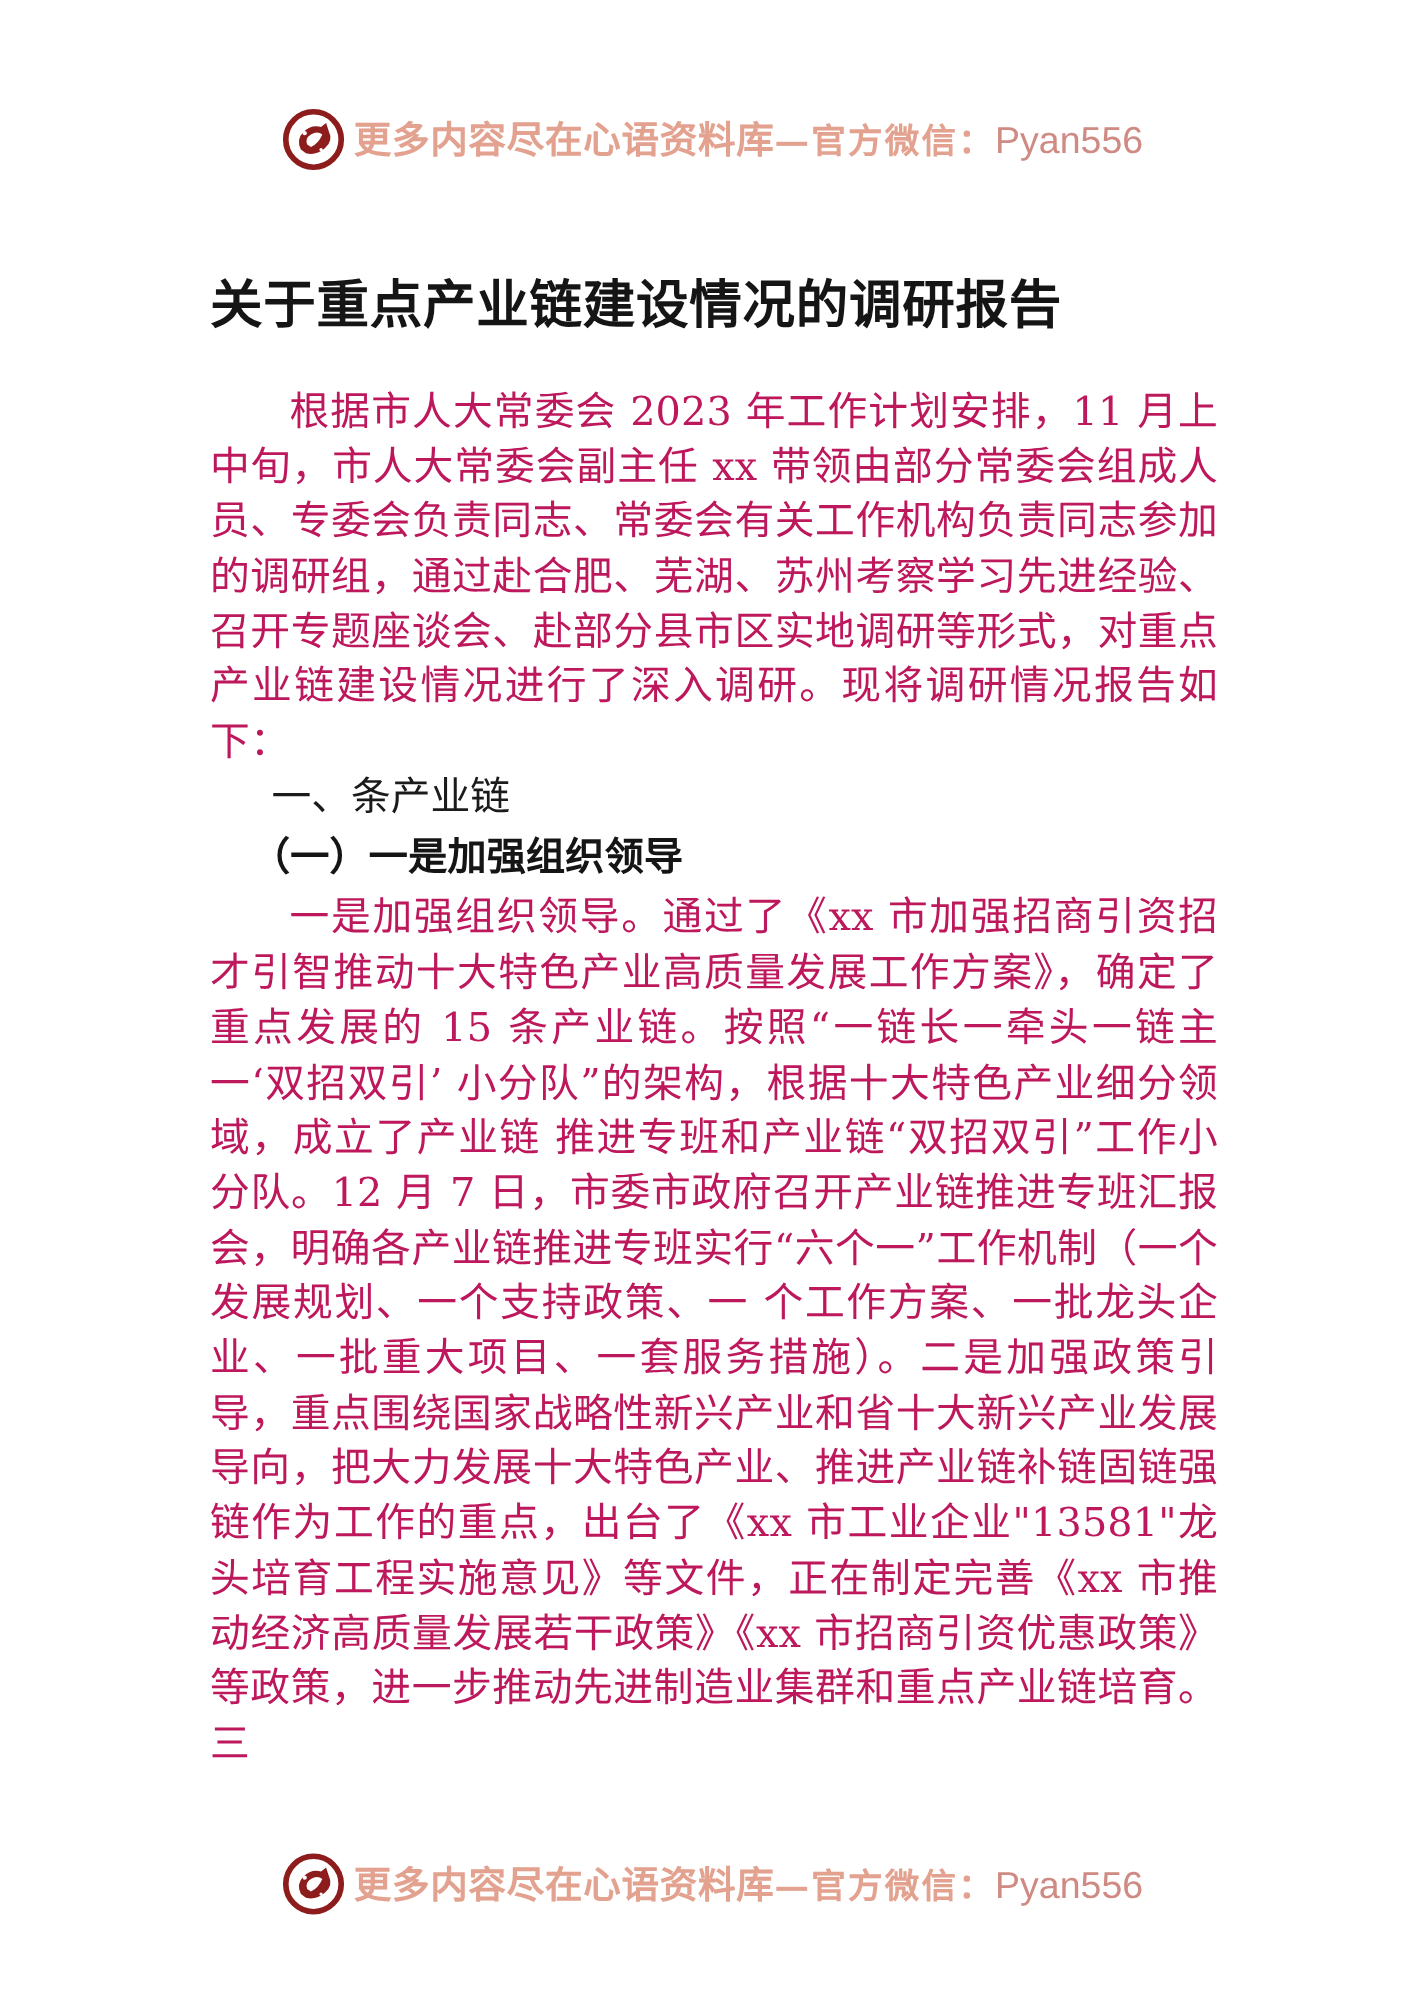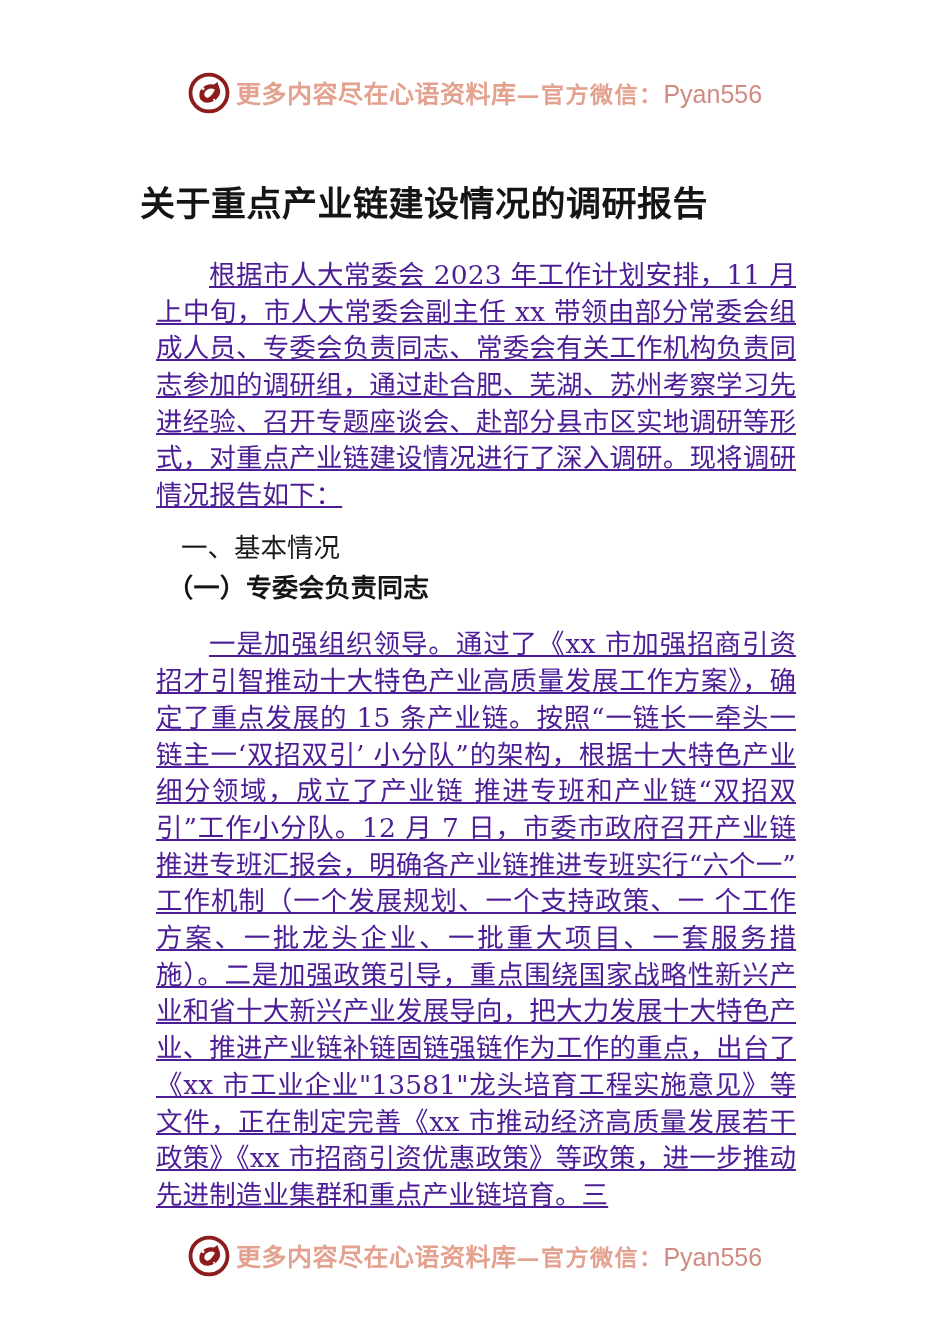--- a/index.html
+++ b/index.html
@@ -85,26 +85,25 @@
     text-align: left;
     letter-spacing: 0.5px;
     margin: 0 0 30px 0;
     white-space: nowrap;
   }
 
   .para {
     font-family: "DejaVu Serif", "Liberation Serif", serif;
     font-size: 26.5px;
     line-height: 36.7px;
-    color: #4c1d95;
+    color: #be185d;
     text-align: justify;
     text-justify: inter-ideograph;
-    margin: 16px;
+    margin: 0;
     letter-spacing: 0.1px;
-    text-decoration: underline;
   }
   .para.indent {
     text-indent: 2em;
   }
 
   .heading-plain {
     font-family: "DejaVu Serif", "Liberation Serif", serif;
     font-size: 26.5px;
     line-height: 36.7px;
     color: #1b1b1b;
@@ -138,23 +137,23 @@
     </svg>
     <span class="wm-text"><span>更多内容尽在心语资料库</span><span class="wm-tail">—官方微信：</span><span class="wm-id">Pyan556</span></span>
   </div>
 
   <div class="doc">
 
     <h1 class="doc-title">关于重点产业链建设情况的调研报告</h1>
 
     <p class="para indent">根据市人大常委会 2023 年工作计划安排，11 月上中旬，市人大常委会副主任 xx 带领由部分常委会组成人员、专委会负责同志、常委会有关工作机构负责同志参加的调研组，通过赴合肥、芜湖、苏州考察学习先进经验、召开专题座谈会、赴部分县市区实地调研等形式，对重点产业链建设情况进行了深入调研。现将调研情况报告如下：</p>
 
-    <p class="heading-plain">一、基本情况</p>
+    <p class="heading-plain">一、条产业链</p>
 
-    <p class="heading-bold">（一）专委会负责同志</p>
+    <p class="heading-bold">（一）一是加强组织领导</p>
 
     <p class="para indent">一是加强组织领导。通过了《xx 市加强招商引资招才引智推动十大特色产业高质量发展工作方案》，确定了重点发展的 15 条产业链。按照“一链长一牵头一链主一‘双招双引’ 小分队”的架构，根据十大特色产业细分领域，成立了产业链 推进专班和产业链“双招双引”工作小分队。12 月 7 日，市委市政府召开产业链推进专班汇报会，明确各产业链推进专班实行“六个一”工作机制（一个发展规划、一个支持政策、一 个工作方案、一批龙头企业、一批重大项目、一套服务措施）。二是加强政策引导，重点围绕国家战略性新兴产业和省十大新兴产业发展导向，把大力发展十大特色产业、推进产业链补链固链强链作为工作的重点，出台了《xx 市工业企业"13581"龙头培育工程实施意见》等文件，正在制定完善《xx 市推动经济高质量发展若干政策》《xx 市招商引资优惠政策》等政策，进一步推动先进制造业集群和重点产业链培育。三</p>
 
   </div>
 
   <div class="watermark bottom">
     <svg class="wm-logo" viewBox="0 0 100 100" aria-hidden="true">
       <circle cx="50" cy="50" r="44" fill="none" stroke="#8d1c1c" stroke-width="9"></circle>
       <path d="M30 66 Q22 50 34 38 Q46 26 62 30 L70 24 L74 36 Q82 52 68 64 Q54 76 38 72 Z" fill="#8d1c1c"></path>
       <path d="M40 58 Q36 48 46 42 Q56 36 64 42 Q58 56 46 62 Z" fill="#ffffff"></path>

